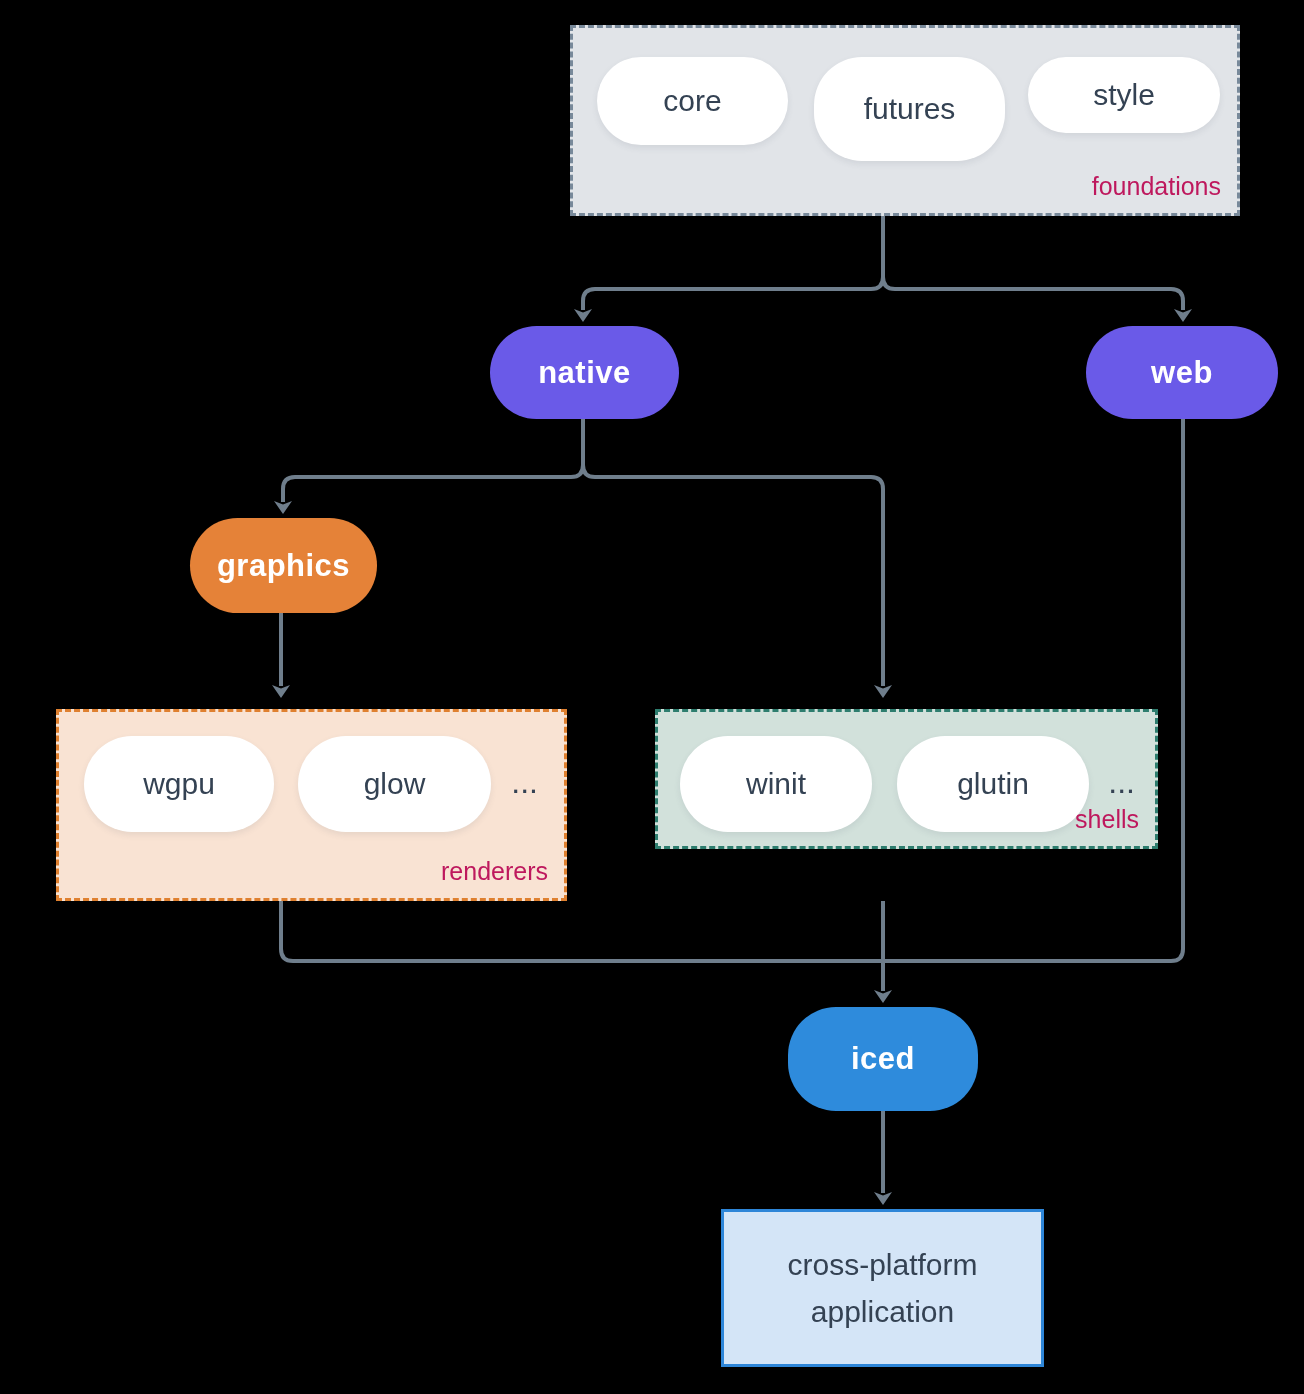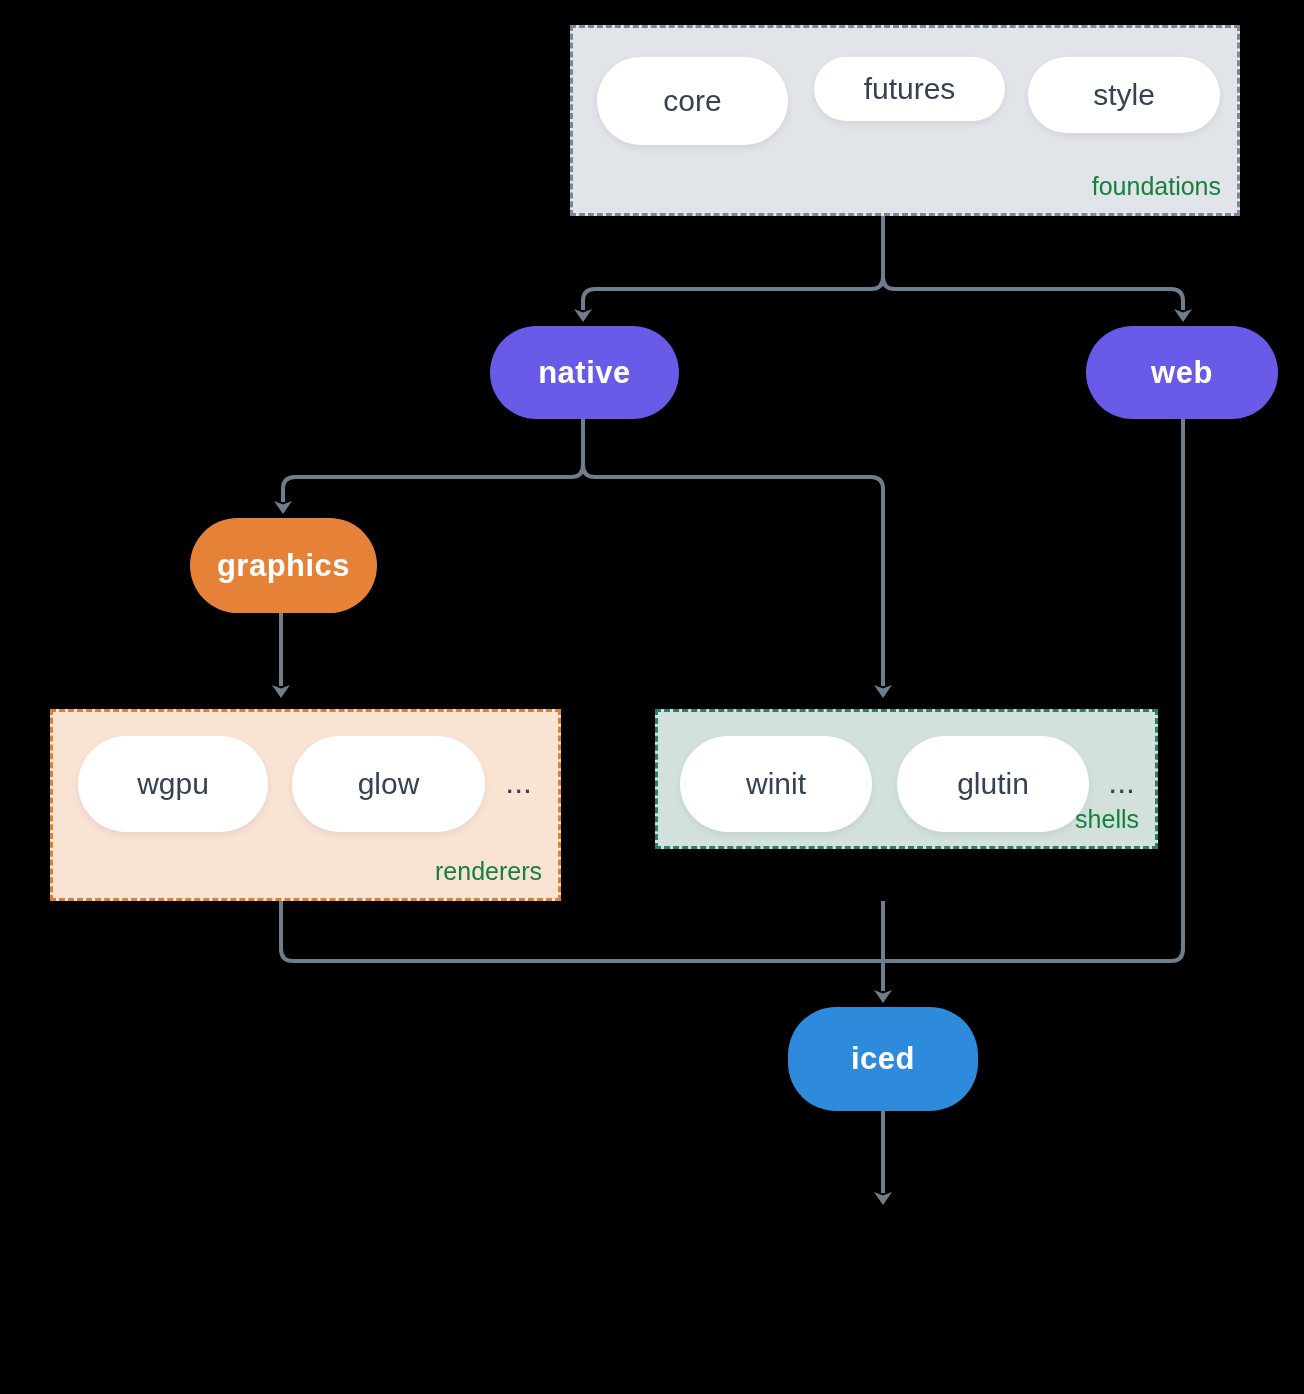--- a/index.html
+++ b/index.html
@@ -5,23 +5,23 @@
   html,body{margin:0;padding:0;background:#000;}
   #stage{
     position:relative;width:1304px;height:1394px;background:#000;overflow:hidden;
     font-family:"Liberation Sans","DejaVu Sans",sans-serif;
   }
   svg.arrows{position:absolute;left:0;top:0;width:1304px;height:1394px;}
 
   
   .group{position:absolute;box-sizing:border-box;border:3px dashed #78899A;margin-left:23px;}
   .group.foundations{left:547px;top:25px;width:670px;height:191px;background:#E1E4E8;border-color:#78899A;}
-  .group.renderers{left:27px;top:709px;width:511px;height:192px;background:#F9E3D3;border-color:#DF802F;}
+  .group.renderers{left:33px;top:709px;width:511px;height:192px;background:#F9E3D3;border-color:#DF802F;}
   .group.shells{left:632px;top:709px;width:503px;height:140px;background:#D2E1DB;border-color:#2D7D6E;}
-  .group-label{position:absolute;right:16px;bottom:12px;font-size:25px;color:#15803d;}
+  .group-label{position:absolute;right:16px;bottom:12px;font-size:25px;color:#be185d;}
 
   
   .wpill{
     position:absolute;background:#FFFFFF;border-radius:48px;
     display:flex;align-items:center;justify-content:center;
     font-size:30px;color:#344253;box-shadow:0 3px 6px rgba(70,80,95,0.10);
   }
   .ellipsis{position:absolute;font-size:32px;color:#344253;}
 
   
@@ -70,21 +70,21 @@
       <path d="M1183,419 V949 Q1183,961 1171,961 H883"></path>
 
       <path d="M883,901 V991" marker-end="url(#ah)"></path>
 
       <path d="M883,1103 V1193" marker-end="url(#ah)"></path>
     </g>
   </svg>
 
   <div class="group foundations">
     <div class="wpill" style="left:24px;top:29px;width:191px;height:88px;">core</div>
-    <div class="wpill" style="left:241px;top:29px;width:191px;height:64px;">futures</div>
+    <div class="wpill" style="left:241px;top:29px;width:191px;height:104px;">futures</div>
     <div class="wpill" style="left:455px;top:29px;width:192px;height:76px;">style</div>
     <div class="group-label">foundations</div>
   </div>
 
   <div class="cpill native">native</div>
   <div class="cpill web">web</div>
 
   <div class="cpill graphics">graphics</div>
 
   <div class="group renderers">
@@ -96,14 +96,18 @@
 
   <div class="group shells">
     <div class="wpill" style="left:22px;top:24px;width:192px;height:96px;">winit</div>
     <div class="wpill" style="left:239px;top:24px;width:192px;height:96px;">glutin</div>
     <div class="ellipsis" style="right:20px;top:52px;">...</div>
     <div class="group-label">shells</div>
   </div>
 
   <div class="cpill iced">iced</div>
 
+  <div class="appbox">
+    <span>cross-platform</span>
+    <span>application</span>
+  </div>
 
 </div>
 
 </body></html>

